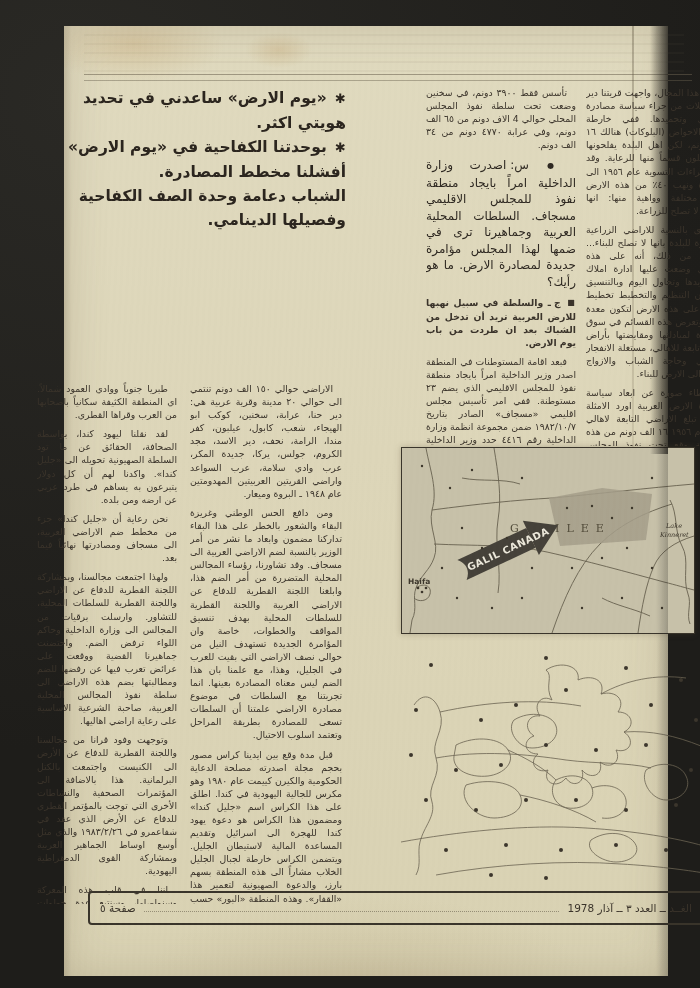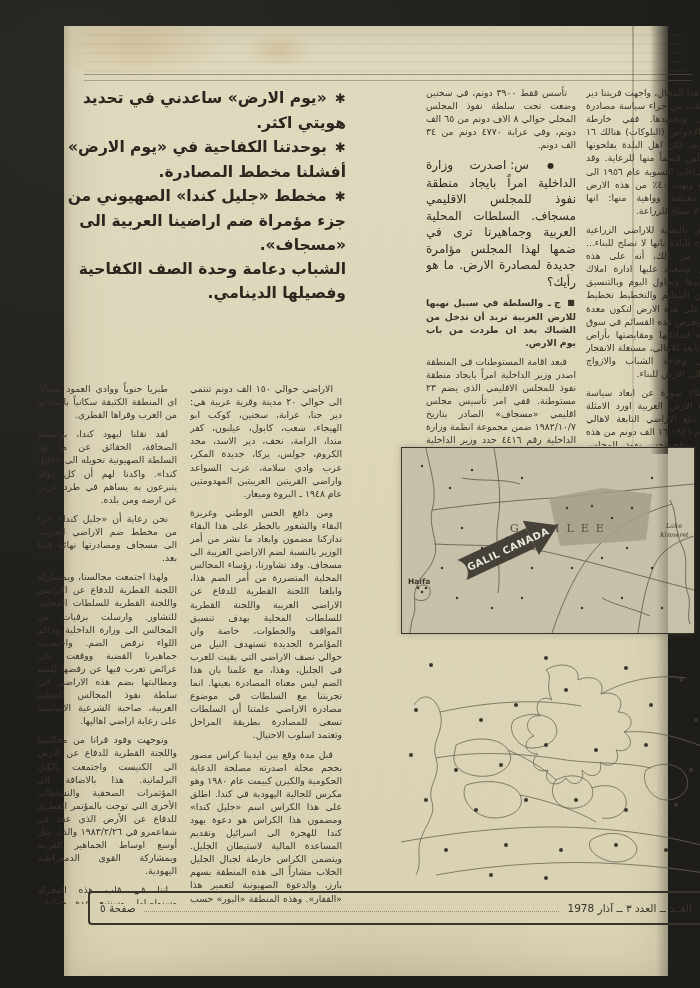--- a/index.html
+++ b/index.html
@@ -65,32 +65,31 @@
 <div class="frame">
   <div class="paper">
 
     <div class="ghost-rows"></div>
     <div class="top-rule"></div>
     <div class="fold-line"></div>
 
     <div class="headlines">
         <p class="headline-item"><span class="marker">✱</span> «يوم الارض» ساعدني في تحديد هويتي اكثر.</p>
         <p class="headline-item"><span class="marker">✱</span> بوحدتنا الكفاحية في «يوم الارض» أفشلنا مخطط المصادرة.</p>
-        <p class="headline-item"><span class="marker">✱</span> مخطط «جليل كندا» الصهيوني من جزء مؤمراة ضم اراضينا العربية الى «مسجاف».</p>
         <p class="headline-item"> الشباب دعامة وحدة الصف الكفاحية وفصيلها الدينامي.</p>
       </div>
 
     <div class="top-cols">
       <div class="col col-a">
           <p class="para">وفي هذا المجال، واجهت قريتنا دير حنا الويلات من جراء سياسة مصادرة الاراضي وتجميدها. ففي خارطة تصغير الاحواض (البلوكات) هنالك ١٦ الف دونم، لكن اهل البلدة يفلحونها ويستعملون قسماً منها للرعاية. وقد ادت اجراءات التسوية عام ١٩٥٦ الى مصادرة ونهب ٤٠٪ من هذه الارض بحجج مختلفة وواهية منها: انها صخرية لا تصلح للزراعة.</p>
           <p class="para">وأخرى بالنسبة للاراضي الزراعية المجاورة للبلدة بانها لا تصلح للبناء... والانكى من ذلك، أنه على هذه الاراضي وضعت عليها ادارة املاك الدولة يدها وتحاول اليوم وبالتنسيق مع لجان التنظيم والتخطيط تخطيط قسائم على هذه الارض لتكون معدة للبناء. وتعرض هذه القسائم في سوق الميسرة لمبادلتها ومقايضتها بأراض زراعية تابعة للاهالي، مستغلة الانفجار السكاني وحاجة الشباب والازواج الشابة الى الارض للبناء.</p>
           <p class="para">ولاعطاء صورة عن ابعاد سياسة مصادرة الارض العربية اورد الامثلة التالية: تبلغ الاراضي التابعة لاهالي البلد عام ١٩٥٦ ١٦ الف دونم من هذه المساحة وقع تحت نفوذ المجلس المحلي منذ ان</p>
         </div>
       <div class="col col-b">
-        <p class="para">تأسس فقط ٣٩٠٠ دونم، في سخنين وضعت تحت سلطة نفوذ المجلس المحلي حوالي ٨ الاف دونم من ٦٥ الف دونم، وفي عرابة ٤٧٧٠ دونم من ٣٤ الف دونم.</p>
+        <p class="para">تأسس فقط ٣٩٠٠ دونم، في سخنين وضعت تحت سلطة نفوذ المجلس المحلي حوالي 4 الاف دونم من ٦٥ الف دونم، وفي عرابة ٤٧٧٠ دونم من ٣٤ الف دونم.</p>
         <p class="q-para">
           <span class="q-marker">●</span>
           <span>س: اصدرت وزارة الداخلية امراً بايجاد منطقة نفوذ للمجلس الاقليمي مسجاف. السلطات المحلية العربية وجماهيرنا ترى في ضمها لهذا المجلس مؤامرة جديدة لمصادرة الارض. ما هو رأيك؟</span>
         </p>
         <p style="text-indent:0;margin:0 0 6px 0;font-weight:bold;">
           <span class="a-marker">■</span>
           <span>ج ـ والسلطة في سبيل نهبها للارض العربية تريد أن تدخل من الشباك بعد ان طردت من باب يوم الارض.</span>
         </p>
         <p style="margin:0;">فبعد اقامة المستوطنات في المنطقة اصدر وزير الداخلية امراً بايجاد منطقة نفوذ للمجلس الاقليمي الذي يضم ٢٣ مستوطنة. ففي امر تأسيس مجلس اقليمي «مسجاف» الصادر بتاريخ ١٩٨٢/١٠/٧ ضمن مجموعة انظمة وزارة الداخلية رقم ٤٤١٦ حدد وزير الداخلية مساحة مترامية الاطراف لتكون منطقة نفوذ للجان المحلية في هذه المستوطنات. وتبلغ مساحة هذه</p>
       </div>

